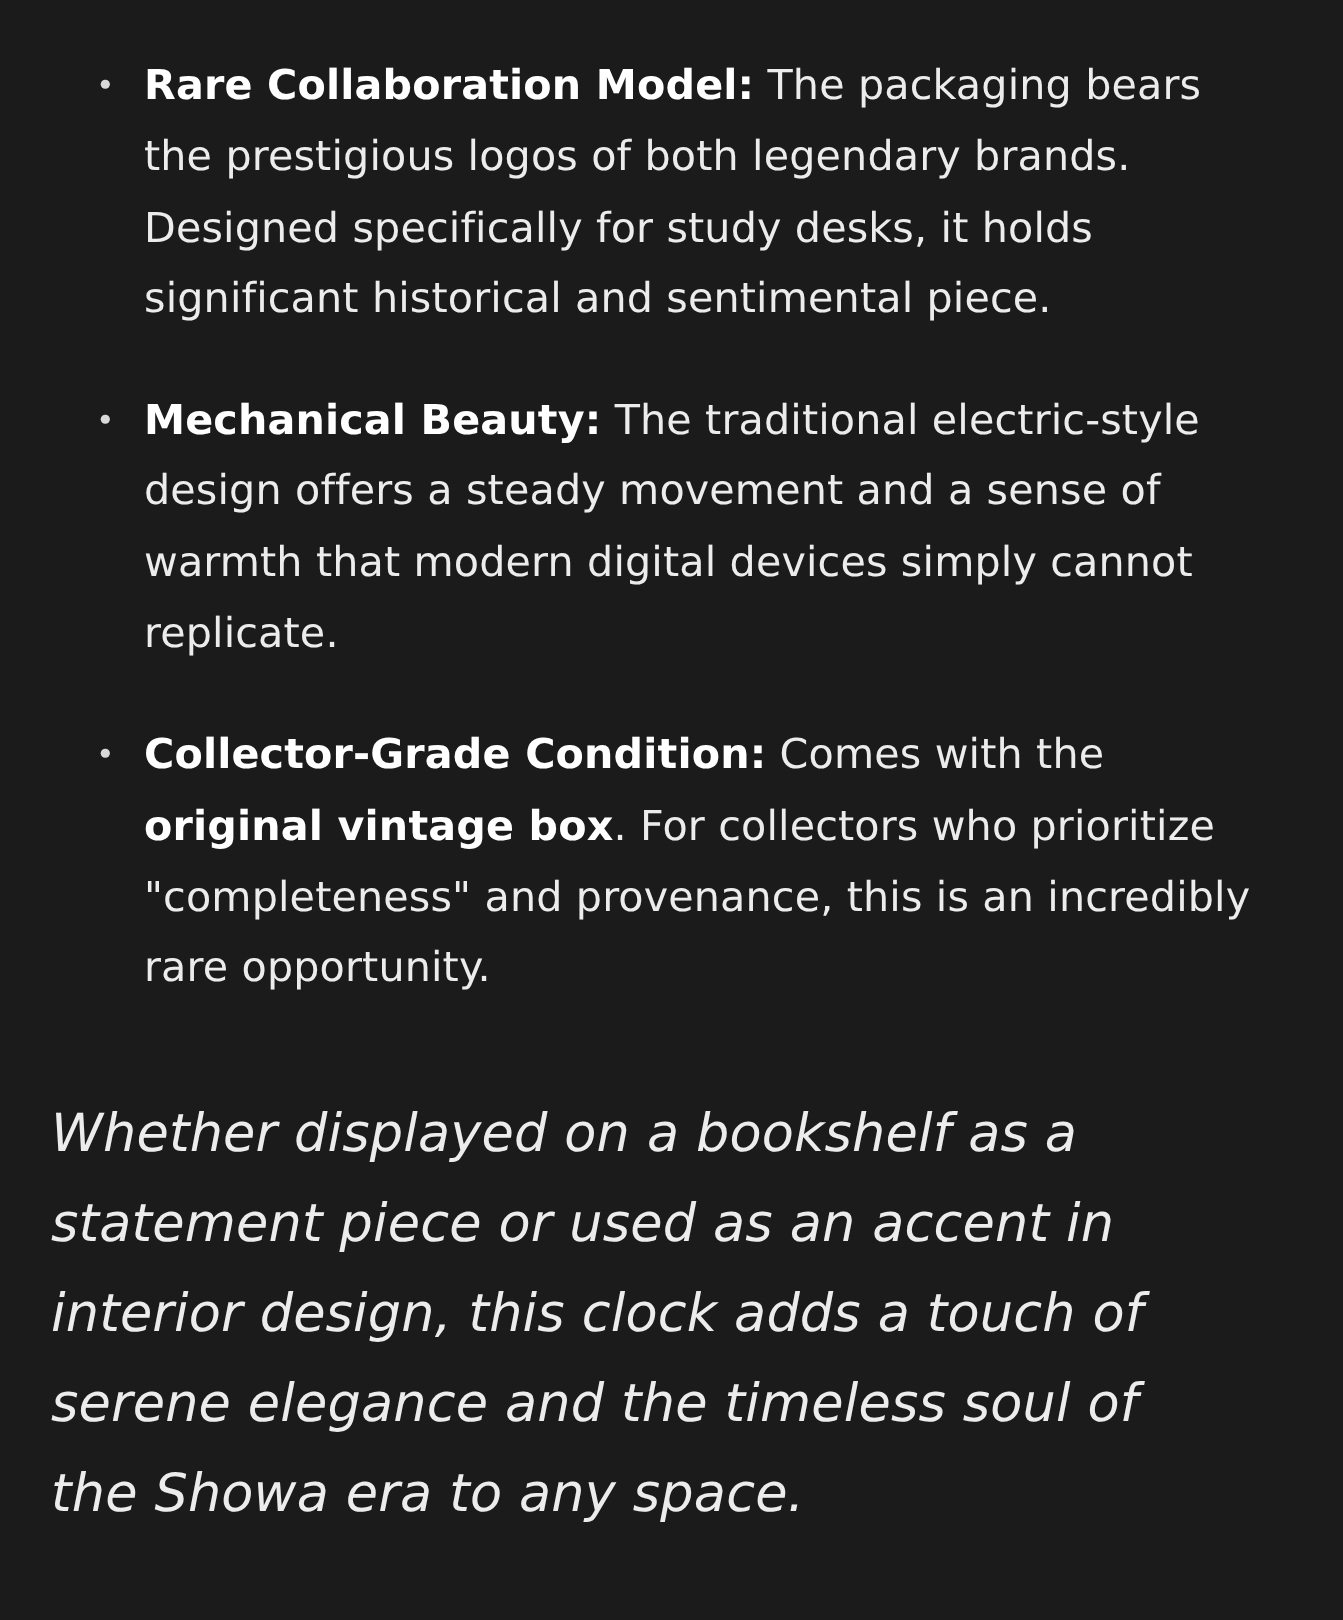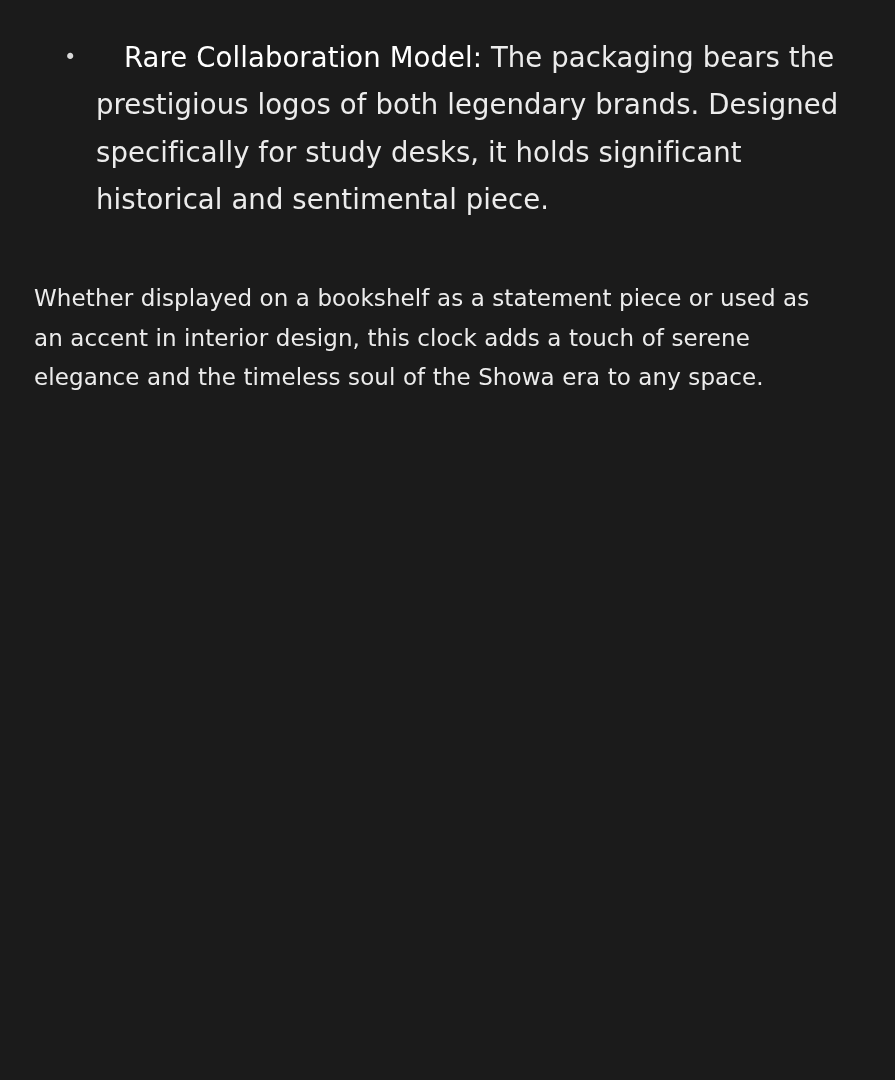--- a/index.html
+++ b/index.html
@@ -41,44 +41,50 @@
   ul.bullets > li::before {
     content: "\2022";
     position: absolute;
     left: 30px;
     top: 0;
     font-size: 21px;
     line-height: 2.25;
     color: #d9d9d9;
   }
   .lead {
-    font-weight: normal;
+    font-weight: bold;
     color: #ffffff;
-    margin-left: 28px;
   }
   strong.inline {
     font-weight: bold;
     color: #ffffff;
   }
   .closing {
     margin-top: 56px;
-    font-size: 23px;
+    font-size: 35px;
     line-height: 1.72;
     letter-spacing: 0.1px;
     color: #ececec;
     padding-left: 0;
     padding-right: 40px;
+    font-style: italic;
   }
 </style>
 </head>
 <body>
 
 <div class="page">
 
   <ul class="bullets">
     <li>
       <span class="lead">Rare Collaboration Model:</span><span> The packaging bears the prestigious logos of both legendary brands. Designed specifically for study desks, it holds significant historical and sentimental piece.</span><strong class="inline"></strong><span></span>
     </li>
+    <li>
+      <span class="lead">Mechanical Beauty:</span><span> The traditional electric-style design offers a steady movement and a sense of warmth that modern digital devices simply cannot replicate.</span><strong class="inline"></strong><span></span>
+    </li>
+    <li>
+      <span class="lead">Collector-Grade Condition:</span><span> Comes with the </span><strong class="inline">original vintage box</strong><span>. For collectors who prioritize "completeness" and provenance, this is an incredibly rare opportunity.</span>
+    </li>
   </ul>
 
   <p class="closing">Whether displayed on a bookshelf as a statement piece or used as an accent in interior design, this clock adds a touch of serene elegance and the timeless soul of the Showa era to any space.</p>
 
 </div>
 
 </body></html>

